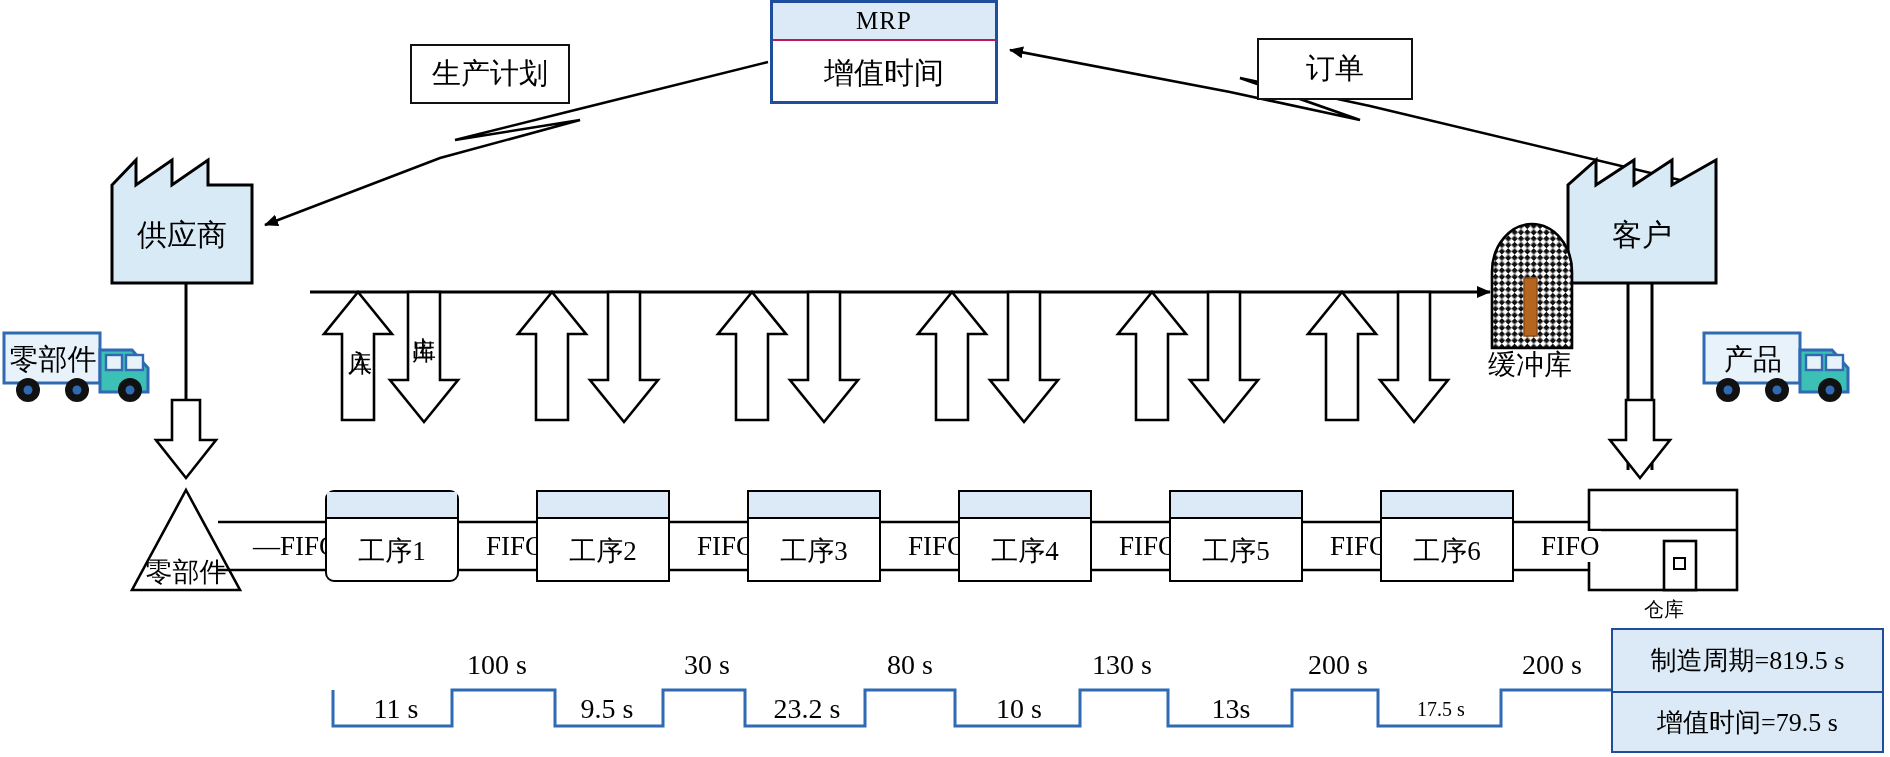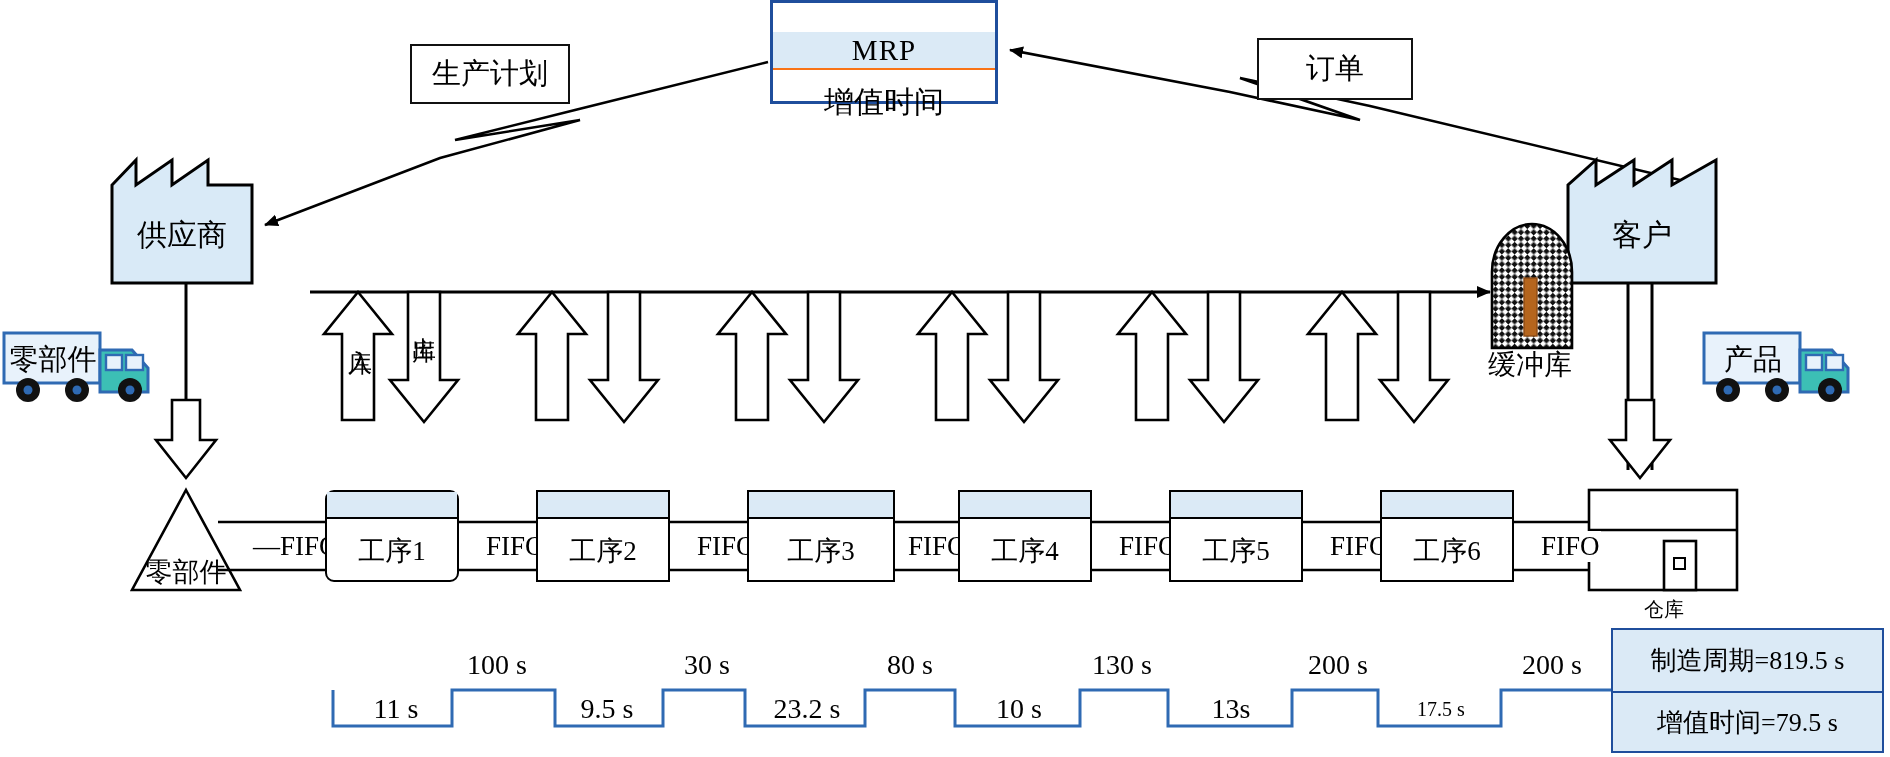--- a/index.html
+++ b/index.html
@@ -11,23 +11,23 @@
   .stage{position:absolute;left:0;top:0;width:1890px;height:757px;}
   .svglayer{position:absolute;left:0;top:0;width:1890px;height:757px;}
 
   
   .txt{position:absolute;white-space:nowrap;line-height:1;}
   .ctr{display:flex;align-items:center;justify-content:center;text-align:center;}
 
   
   .mrp{position:absolute;left:770px;top:0px;width:228px;height:104px;
        border:3px solid #1f4e9c;box-sizing:border-box;background:#ffffff;}
-  .mrp-head{height:36px;background:#dbeaf6;border-bottom:2px solid #f97316;
+  .mrp-head{height:36px;background:#dbeaf6;border-bottom:2px solid #be185d;
        display:flex;align-items:center;justify-content:center;
-       font-size:29px;letter-spacing:1px;margin-top:29px;}
+       font-size:25px;letter-spacing:1px;}
   .mrp-body{height:64px;display:flex;align-items:center;justify-content:center;
        font-size:30px;}
 
   
   .plainbox{position:absolute;border:2.5px solid #111;background:#fff;
        display:flex;align-items:center;justify-content:center;font-size:29px;}
 
   
   .proc{position:absolute;width:128px;height:92px;border:2.5px solid #000;
         box-sizing:border-box;background:#fff;}
@@ -216,21 +216,21 @@
   <div class="fifo" style="left:1512px;top:531px;">FIFO</div>
 
   <div class="proc" style="left:325px;top:490px;width:134px;border-radius:9px;">
     <div class="phead"></div>
     <div class="pname">工序1</div>
   </div>
   <div class="proc" style="left:536px;top:490px;width:134px;">
     <div class="phead"></div>
     <div class="pname">工序2</div>
   </div>
-  <div class="proc" style="left:747px;top:490px;width:148px;">
+  <div class="proc" style="left:747px;top:490px;width:134px;">
     <div class="phead"></div>
     <div class="pname">工序3</div>
   </div>
   <div class="proc" style="left:958px;top:490px;width:134px;">
     <div class="phead"></div>
     <div class="pname">工序4</div>
   </div>
   <div class="proc" style="left:1169px;top:490px;width:134px;">
     <div class="phead"></div>
     <div class="pname">工序5</div>

